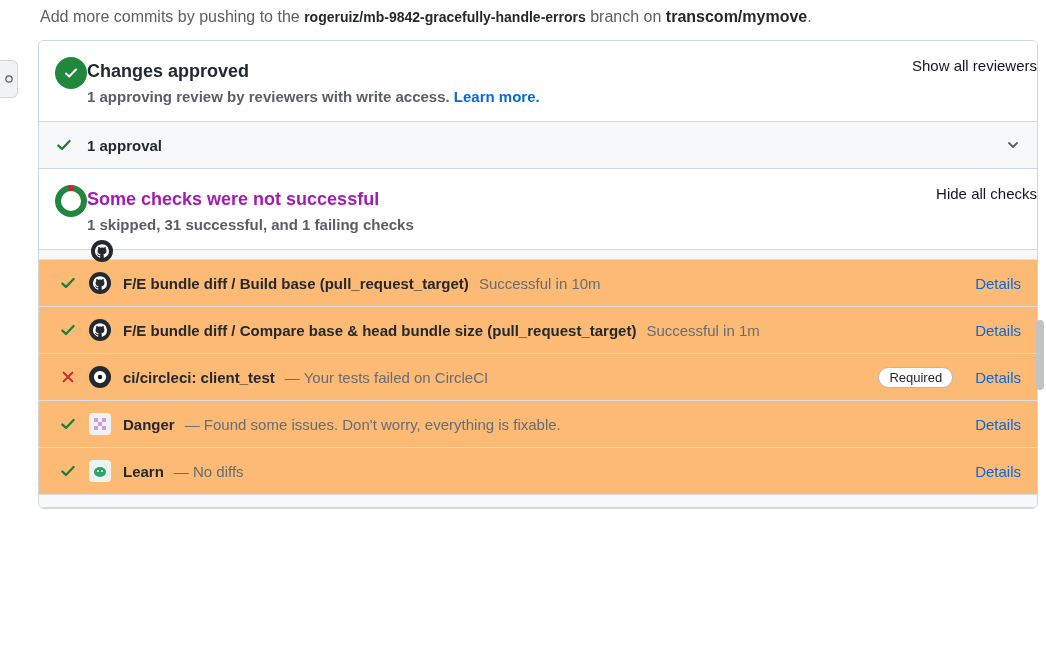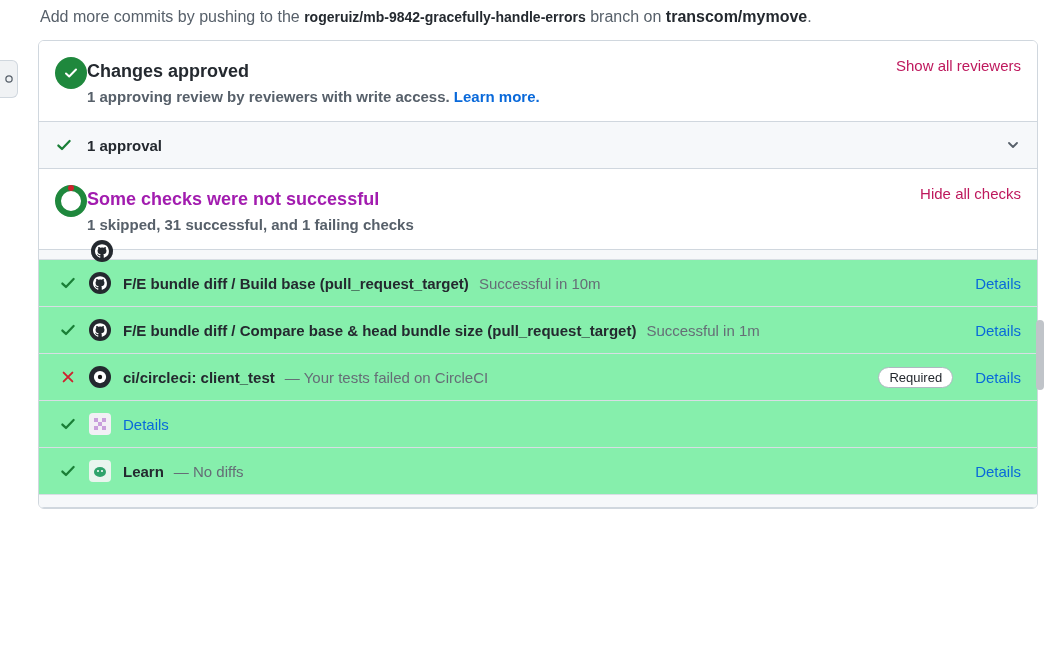--- a/index.html
+++ b/index.html
@@ -75,22 +75,22 @@
     border: 6px solid #bf8700;
     background: #fff;
   }
   .section-body { flex: 1; padding-top: 2px; }
   .section-title { font-size: 18px; font-weight: 700; line-height: 1.4; }
   .section-title.red { color: #a21caf; }
   .section-title.gold { color: #bf8700; }
   .section-sub { font-size: 15px; color: #57606a; margin-top: 4px; font-weight: bold; }
   .section-sub a, .link { color: #0969da; text-decoration: none; cursor: pointer; }
   .section-link-right {
-    position: absolute; right: 16px; top: 16px;
-    color: #be185d; font-size: 15px; cursor: pointer;
+    position: absolute; right: 0; top: 16px;
+    color: #0f172a; font-size: 15px; cursor: pointer;
   }
 
   .approval-row {
     display: flex; align-items: center;
     padding: 14px 16px;
     background: #f6f8fa;
     border-bottom: 1px solid #d0d7de;
     gap: 14px;
   }
   .approval-row .chev {
@@ -109,21 +109,21 @@
     padding-left: 52px;
   }
   .check-stub .avatar {
     position: relative;
     top: 3px;
   }
   .check-row {
     display: flex;
     align-items: center;
     padding: 12px 16px 12px 20px;
-    background: #86efac;
+    background: #fdba74;
     border-bottom: 1px solid #d8dee4;
     gap: 12px;
     font-size: 15px;
   }
   .check-row:last-child { border-bottom: none; }
   .icon { display: inline-flex; width: 18px; height: 18px; align-items: center; justify-content: center; }
   .icon-check { color: #1a7f37; }
   .icon-x { color: #cf222e; font-weight: 700; }
   .avatar {
     width: 22px; height: 22px; border-radius: 50%;
@@ -284,20 +284,24 @@
             </span>
             <span class="avatar square danger">
               <svg width="16" height="16" viewBox="0 0 16 16">
                 <rect x="2" y="2" width="4" height="4" fill="#c9a0dc"></rect>
                 <rect x="10" y="2" width="4" height="4" fill="#c9a0dc"></rect>
                 <rect x="6" y="6" width="4" height="4" fill="#c9a0dc"></rect>
                 <rect x="2" y="10" width="4" height="4" fill="#c9a0dc"></rect>
                 <rect x="10" y="10" width="4" height="4" fill="#c9a0dc"></rect>
               </svg>
             </span>
+            <div class="check-text">
+              <span class="check-name">Danger</span>
+              <span><span class="dash">— </span><span class="check-msg">Found some issues. Don't worry, everything is fixable.</span></span>
+            </div>
             <a class="details-link">Details</a>
           </div>
           <div class="check-row">
             <span class="icon icon-check">
               <svg width="18" height="18" viewBox="0 0 16 16">
                 <path d="M3 8.5 L6.2 11.5 L13 4.5" stroke="currentColor" stroke-width="2" fill="none" stroke-linecap="round" stroke-linejoin="round"></path>
               </svg>
             </span>
             <span class="avatar square happo">
               <svg width="16" height="16" viewBox="0 0 16 16">

